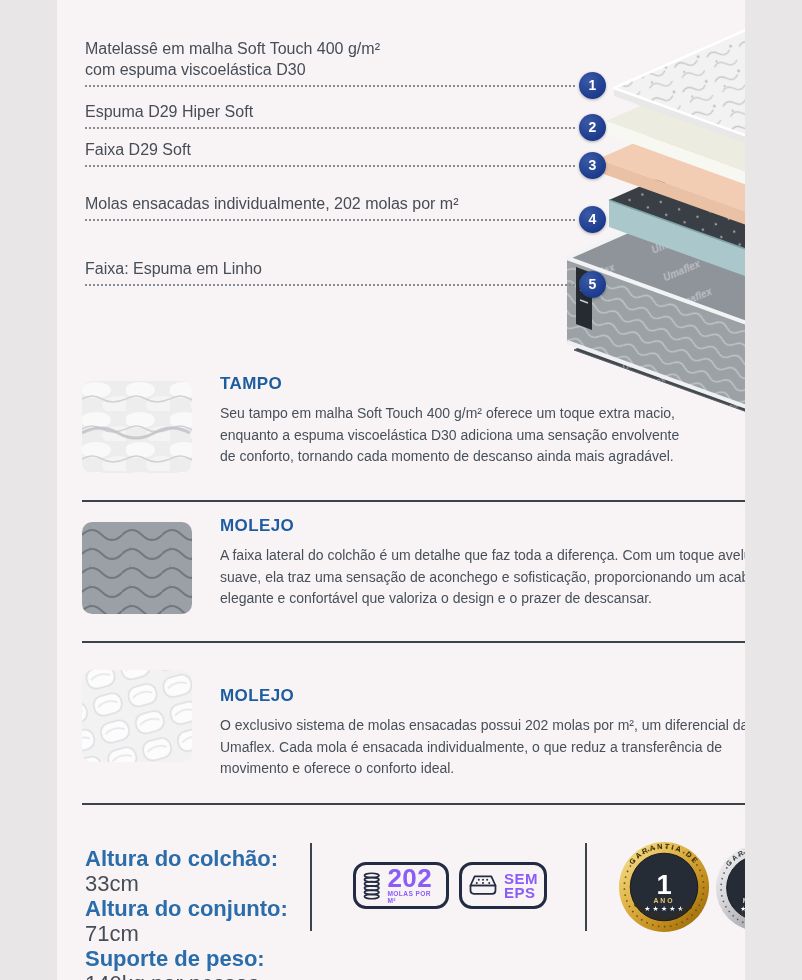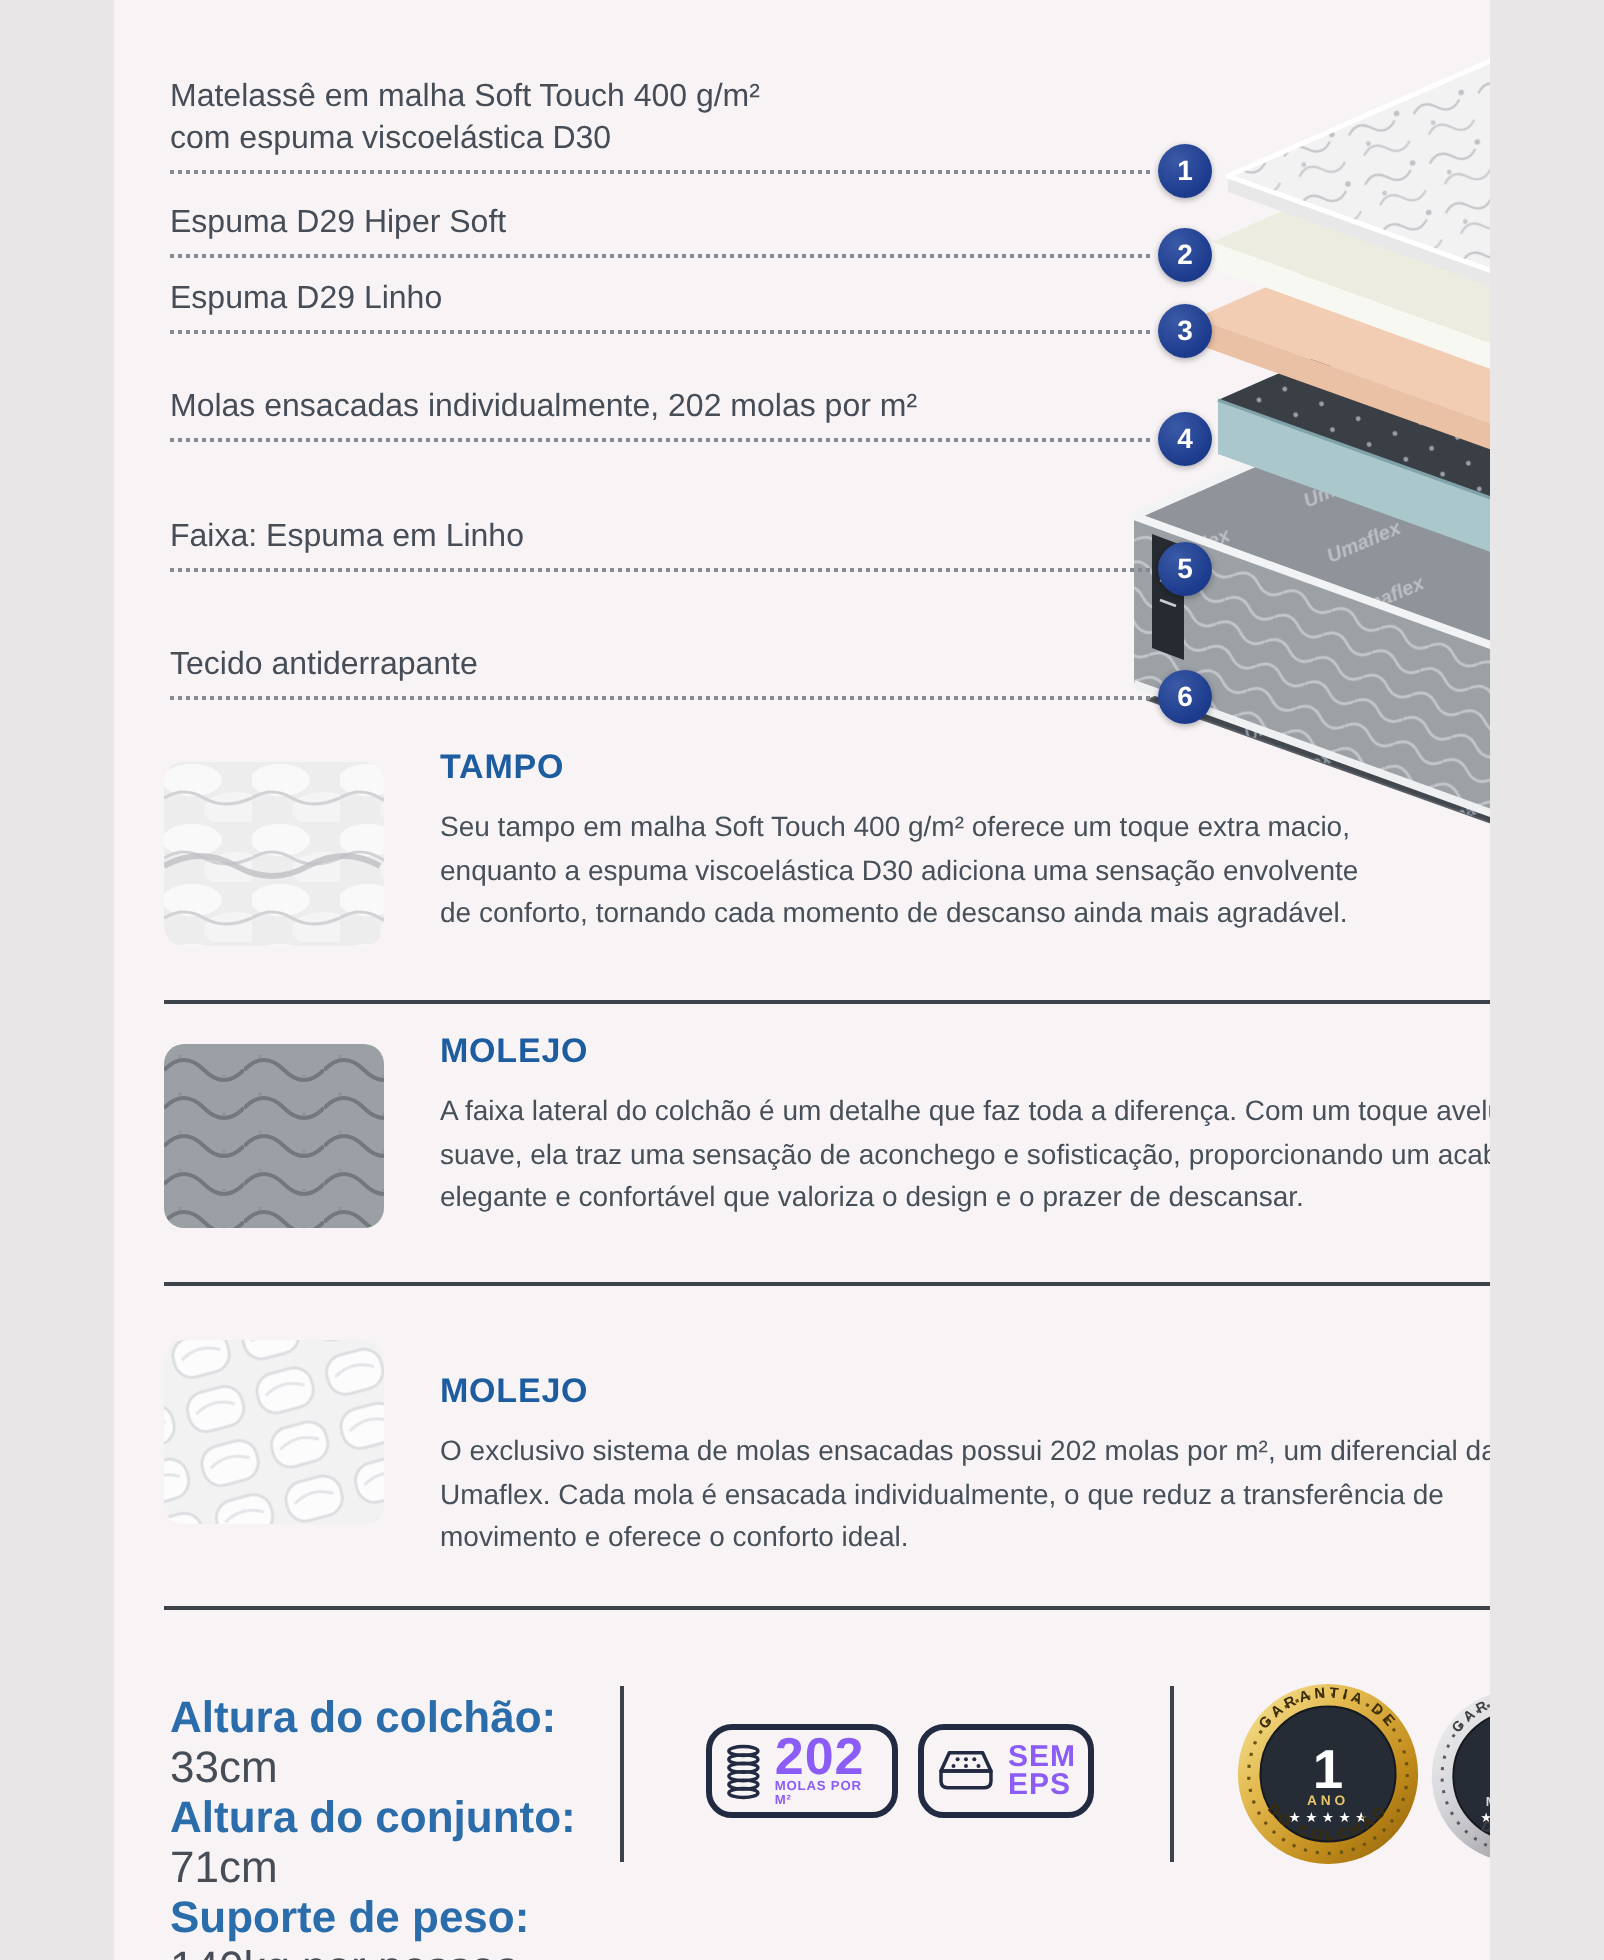--- a/index.html
+++ b/index.html
@@ -138,38 +138,34 @@
     <span class="lbl2">com espuma viscoelástica D30</span>
     <div class="num-circle">1</div>
   </div>
 
   <div class="callout c2">
     <span>Espuma D29 Hiper Soft</span>
     <div class="num-circle">2</div>
   </div>
 
   <div class="callout c3">
-    <span>Espuma D29 Linho</span>
+    <span>Faixa D29 Soft</span>
     <div class="num-circle">3</div>
   </div>
 
   <div class="callout c4">
     <span>Molas ensacadas individualmente, 202 molas por m²</span>
     <div class="num-circle">4</div>
   </div>
 
   <div class="callout c5">
     <span>Faixa: Espuma em Linho</span>
     <div class="num-circle">5</div>
   </div>
 
-  <div class="callout c6">
-    <span>Tecido antiderrapante</span>
-    <div class="num-circle">6</div>
-  </div>
 
   <div class="thumb t-tampo">
     <svg width="110" height="92" viewBox="0 0 110 92">
       <defs>
         <pattern id="thQ" width="44" height="30" patternUnits="userSpaceOnUse">
           <rect width="44" height="30" fill="#ededee"></rect>
           <ellipse cx="14" cy="9" rx="15" ry="8" fill="#f9f9fa"></ellipse>
           <ellipse cx="36" cy="24" rx="16" ry="9" fill="#f4f4f5"></ellipse>
           <path d="M0,18 Q10,12 20,18 T44,18" stroke="#d2d2d6" stroke-width="1.5" fill="none"></path>
         </pattern>

